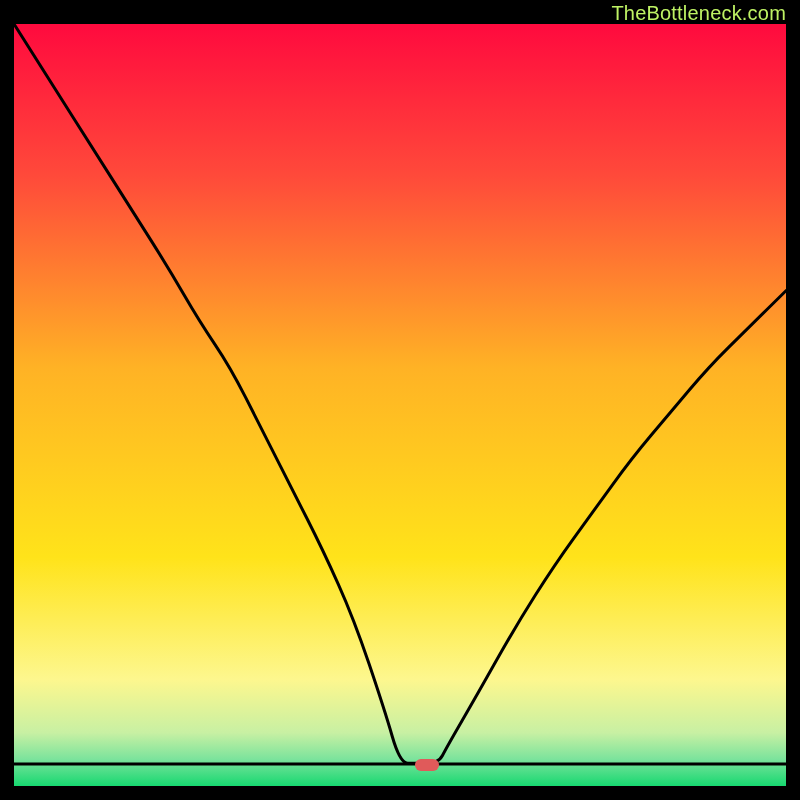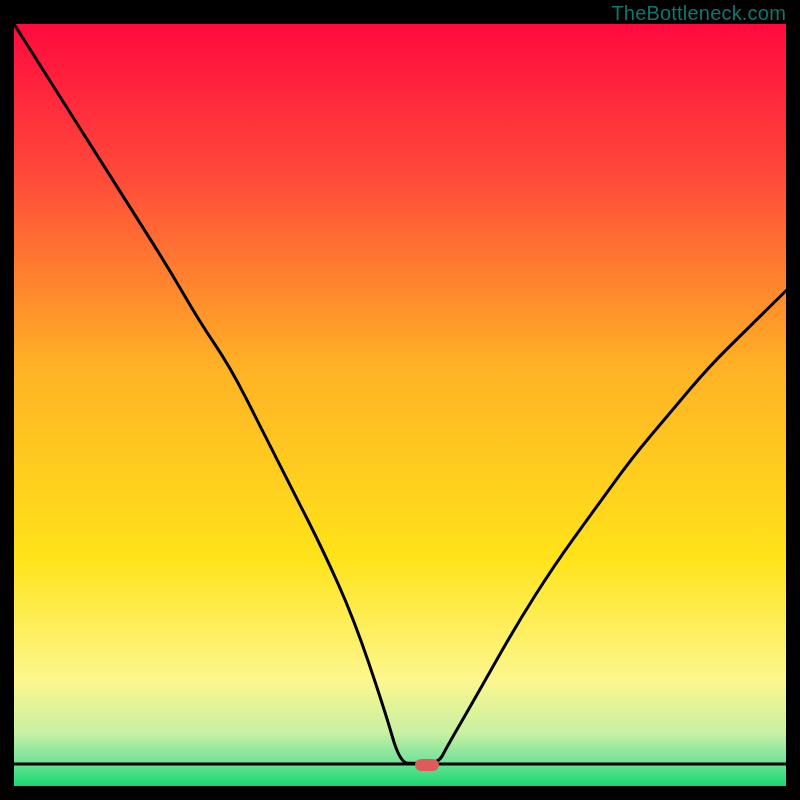--- a/index.html
+++ b/index.html
@@ -23,21 +23,21 @@
     position: absolute;
     left: 0;
     top: 0;
     width: 772px;
     height: 762px;
   }
   .attribution {
     position: absolute;
     top: 2px;
     right: 14px;
-    color: #0f766e;
+    color: #bef264;
     font-size: 20px;
     font-weight: 500;
     letter-spacing: 0.2px;
   }
   .marker {
     position: absolute;
     width: 24px;
     height: 12px;
     border-radius: 6px;
     transform: translate(-50%, -50%);

